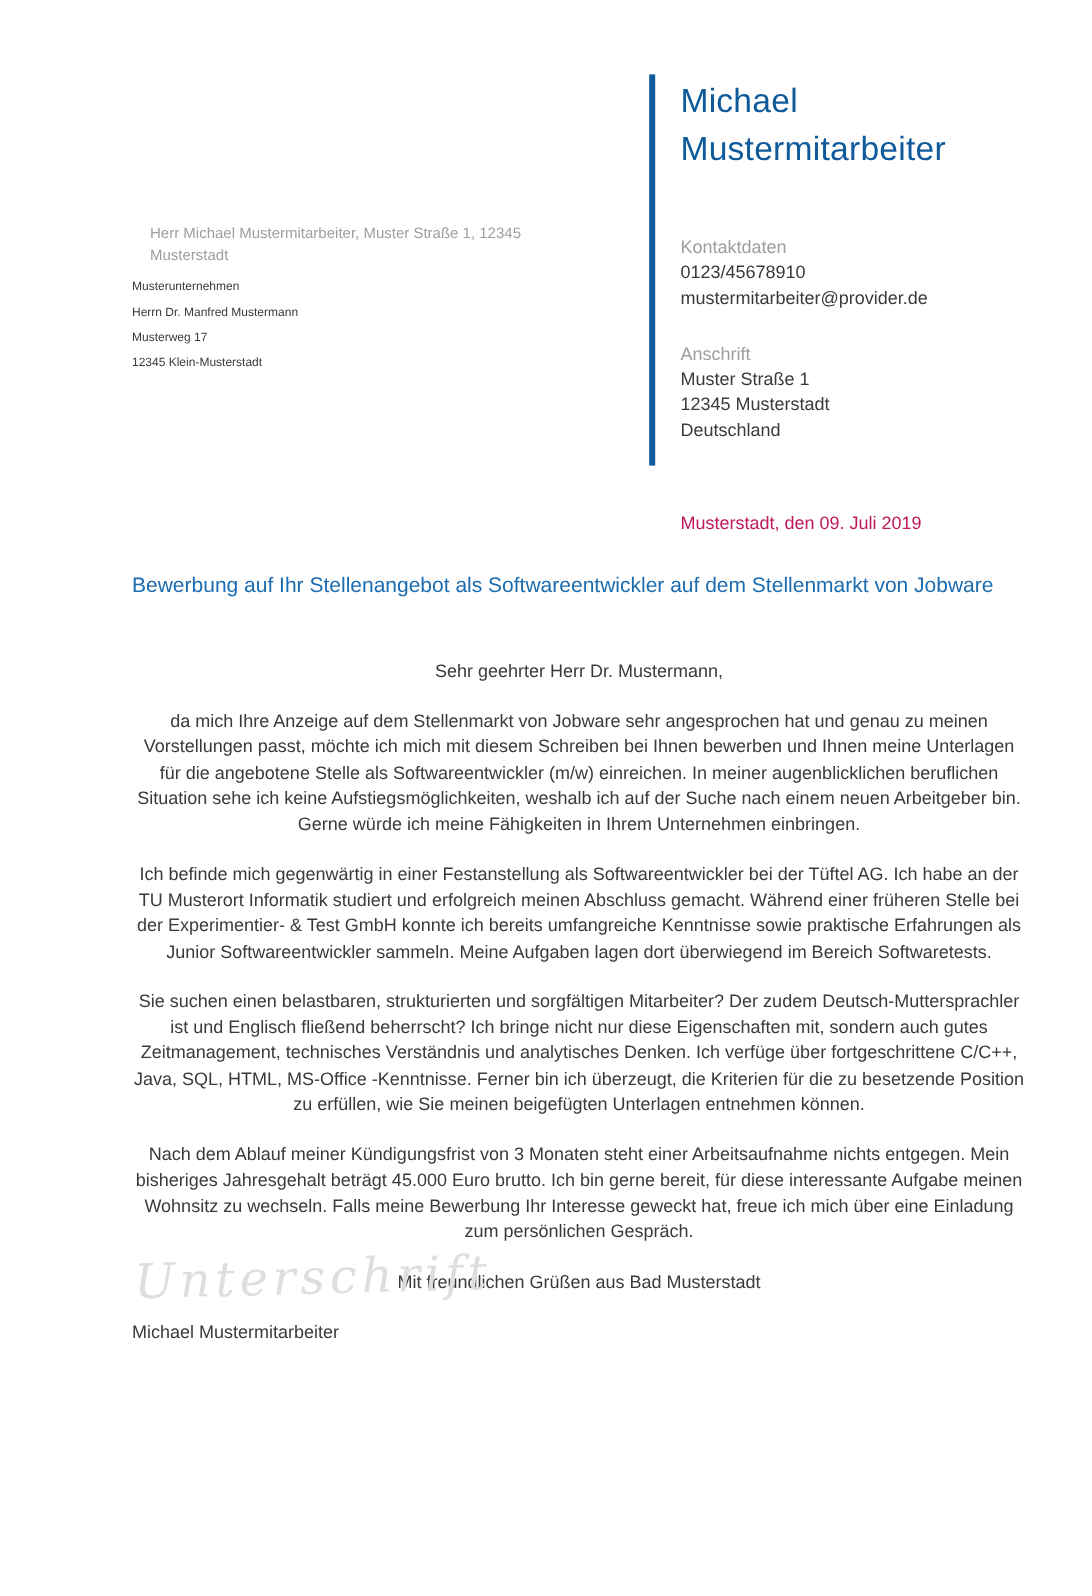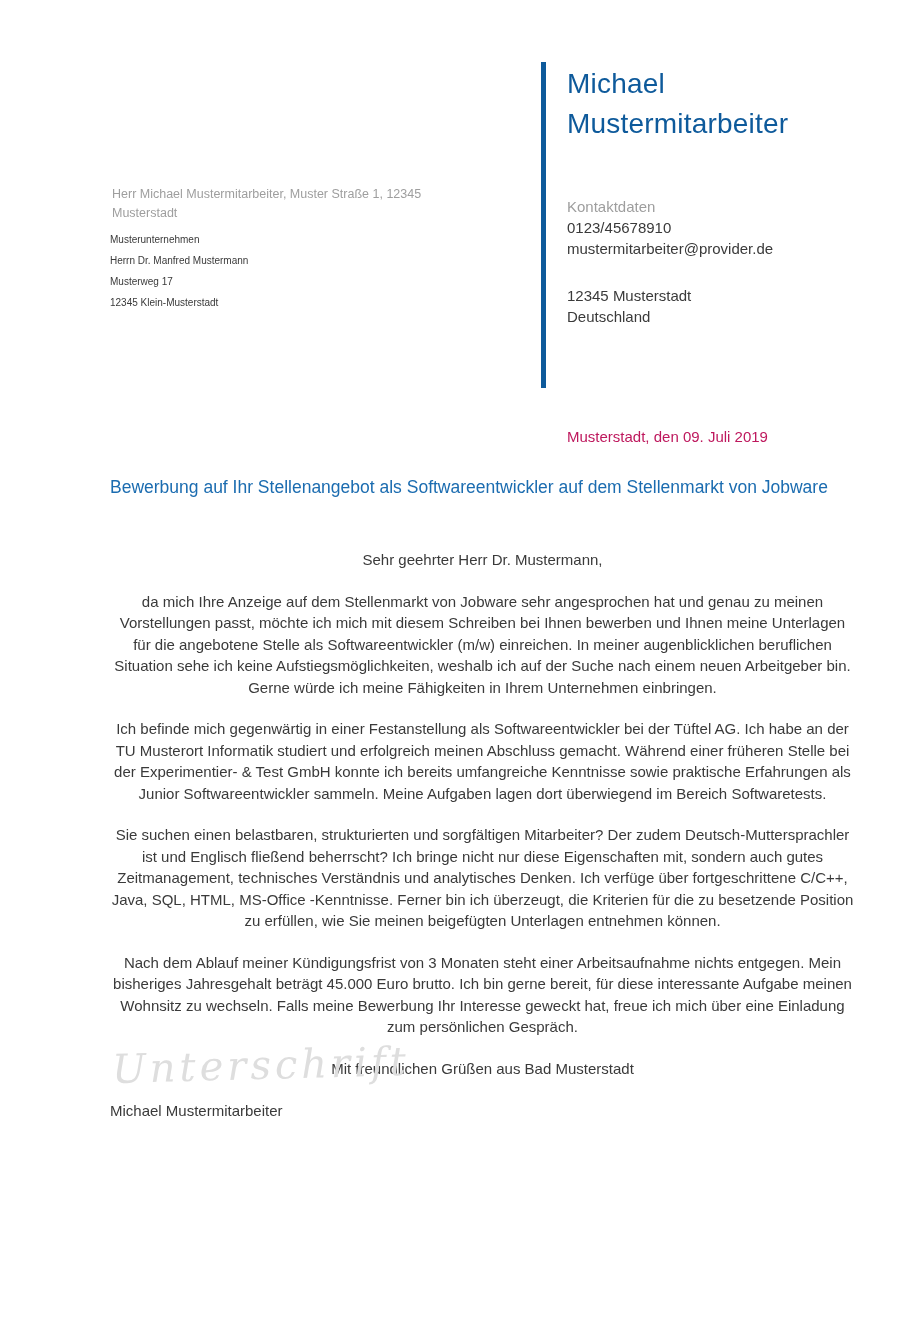--- a/index.html
+++ b/index.html
@@ -34,21 +34,21 @@
     width: 300px;
     font-size: 28px;
     line-height: 40px;
     font-weight: 400;
     color: var(--accent-blue, #0e5a9b);
     letter-spacing: 0.2px;
   }
   
   .sender-line {
     position: absolute;
-    left: 112px;
+    left: 125px;
     top: 185px;
     width: 345px;
     font-size: 12.5px;
     line-height: 19px;
     color: var(--label-gray, #9e9e9e);
   }
   .recipient {
     position: absolute;
     left: 110px;
     top: 229px;
@@ -145,20 +145,22 @@
     <div>12345 Klein-Musterstadt</div>
   </div>
 
   <div class="right-col">
     <div class="contact-block">
       <div class="col-label">Kontaktdaten</div>
       <div>0123/45678910</div>
       <div>mustermitarbeiter@provider.de</div>
     </div>
     <div class="address-block">
+      <div class="col-label">Anschrift</div>
+      <div>Muster Straße 1</div>
       <div>12345 Musterstadt</div>
       <div>Deutschland</div>
     </div>
   </div>
 
   <div class="date-line">Musterstadt, den 09. Juli 2019</div>
 
   <div class="subject-line">Bewerbung auf Ihr Stellenangebot als Softwareentwickler auf dem Stellenmarkt von Jobware</div>
 
   <div class="letter-body">

